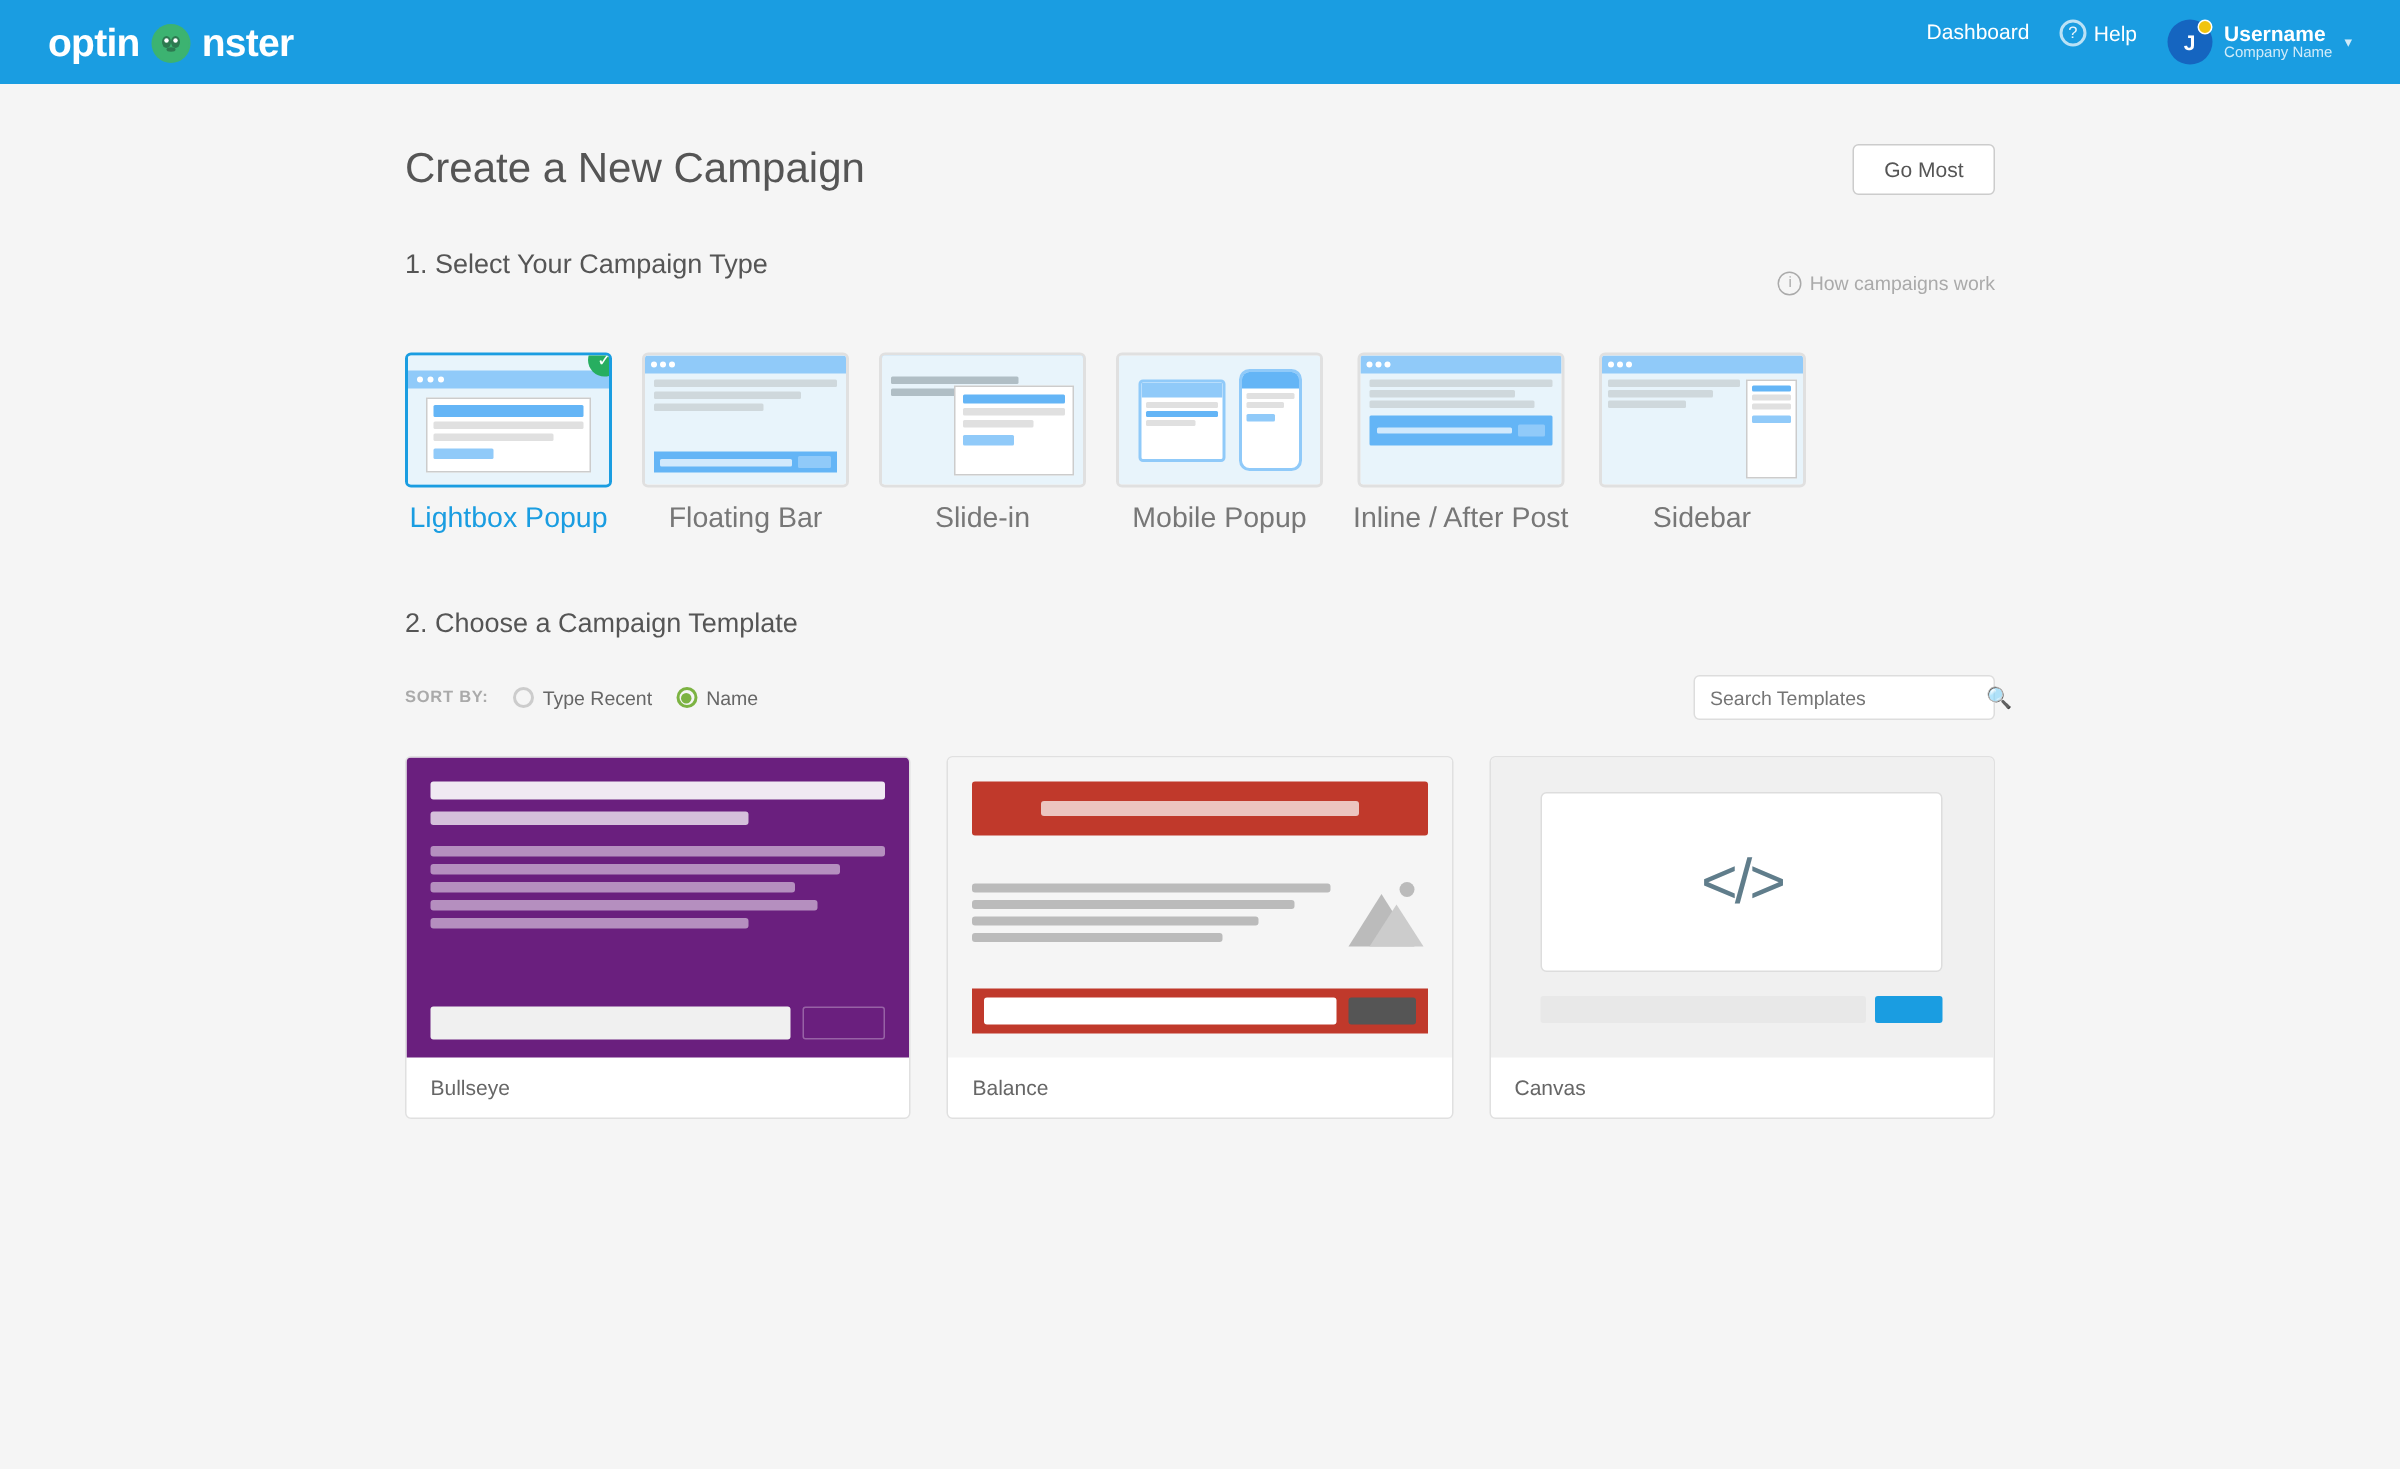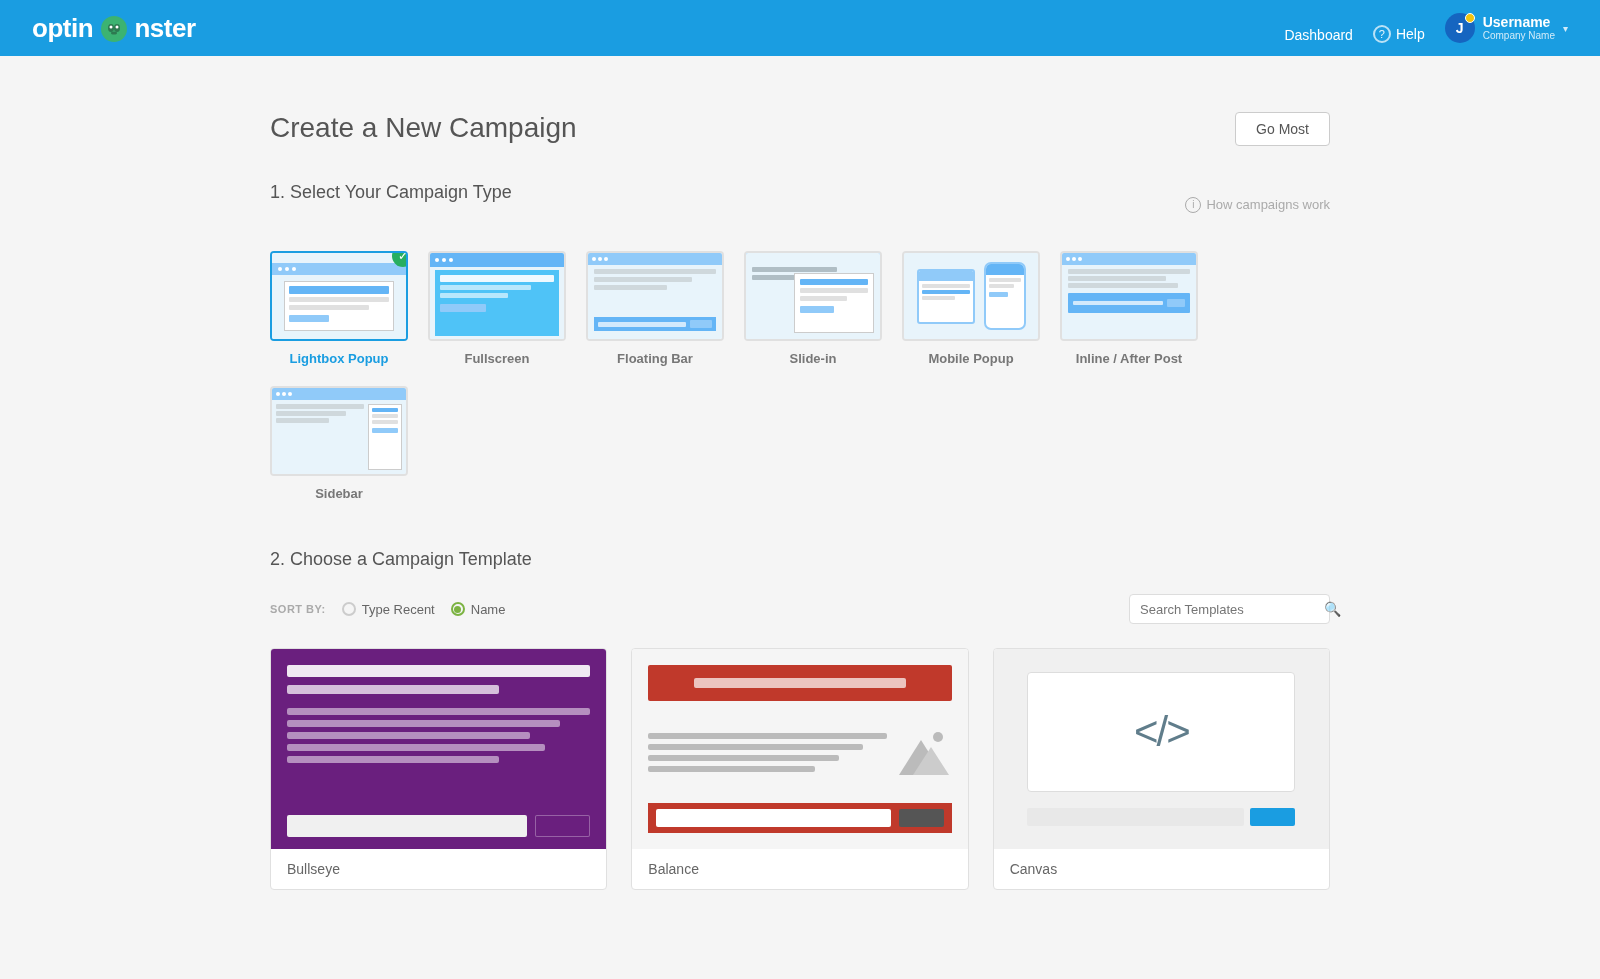--- a/index.html
+++ b/index.html
@@ -16,21 +16,21 @@
       gap: 21px;
     }
     .logo {
       color: white;
       font-size: 26px;
       font-weight: bold;
       letter-spacing: -0.5px;
     }
     .header-nav {
       display: flex;
-      align-items: flex-end;
+      align-items: flex-start;
       gap: 20px;
     }
     .header-nav a {
       color: white;
       text-decoration: none;
       font-size: 14px;
     }
     .header-help {
       display: flex;
       align-items: center;
@@ -79,21 +79,21 @@
       border: 1px solid white;
     }
     .user-info { line-height: 1.2; }
     .user-name { font-size: 14px; font-weight: 600; }
     .user-company { font-size: 10px; color: rgba(255,255,255,0.8); }
     .chevron-down { font-size: 10px; color: rgba(255,255,255,0.8); }
 
     
     .main {
       max-width: 1100px;
-      margin: 16px auto;
+      margin: 0 auto;
       padding: 40px 20px;
     }
     .page-header {
       display: flex;
       justify-content: space-between;
       align-items: flex-start;
       margin-bottom: 36px;
     }
     .page-title {
       font-size: 28px;
@@ -182,23 +182,22 @@
       background: #27ae60;
       border-radius: 50%;
       display: flex;
       align-items: center;
       justify-content: center;
       color: white;
       font-size: 12px;
       z-index: 10;
     }
     .type-label {
-      font-size: 13px;
+      font-size: 19px;
       color: #777;
-      font-weight: bold;
     }
     .type-label.selected { color: #1a9de1; }
 
     
     .lp-icon {
       width: 100%;
       height: 100%;
       position: relative;
       background: #e8f4fb;
     }
@@ -591,41 +590,20 @@
               <div style="height:8px;background:#64b5f6;border-radius:1px;"></div>
               <div style="height:5px;background:#e0e0e0;border-radius:1px;"></div>
               <div style="height:5px;background:#e0e0e0;border-radius:1px;width:80%;"></div>
               <div style="height:7px;background:#90caf9;border-radius:1px;width:40%;margin-top:2px;"></div>
             </div>
           </div>
         </div>
         <span class="type-label selected">Lightbox Popup</span>
       </div>
 
-      <div class="campaign-type-card">
-        <div class="type-icon-box">
-          <div class="fs-icon">
-            <div class="fs-bar2">
-              <div class="lp-dot"></div>
-                <div class="lp-dot"></div>
-                <div class="lp-dot"></div>
-            </div>
-            <div style="flex:1;position:relative;">
-              <div style="position:absolute;inset:0;background:#e8f4fb;"></div>
-              <div style="position:absolute;top:3px;left:5px;right:5px;bottom:3px;background:#4fc3f7;display:flex;flex-direction:column;gap:3px;padding:5px;">
-                <div style="height:7px;background:white;border-radius:1px;opacity:0.9;"></div>
-                <div style="height:5px;background:white;border-radius:1px;opacity:0.6;width:80%;"></div>
-                <div style="height:5px;background:white;border-radius:1px;opacity:0.6;width:60%;"></div>
-                <div style="height:8px;background:#90caf9;border-radius:1px;width:40%;margin-top:3px;"></div>
-              </div>
-            </div>
-          </div>
-        </div>
-        <span class="type-label">Fullscreen</span>
-      </div>
 
       <div class="campaign-type-card">
         <div class="type-icon-box">
           <div style="width:100%;height:100%;background:#e8f4fb;position:relative;display:flex;flex-direction:column;">
             <div style="height:12px;background:#90caf9;display:flex;align-items:center;padding:0 4px;gap:2px;">
               <div class="lp-dot"></div>
                 <div class="lp-dot"></div>
                 <div class="lp-dot"></div>
             </div>
             <div style="flex:1;padding:4px 6px;display:flex;flex-direction:column;gap:3px;">

